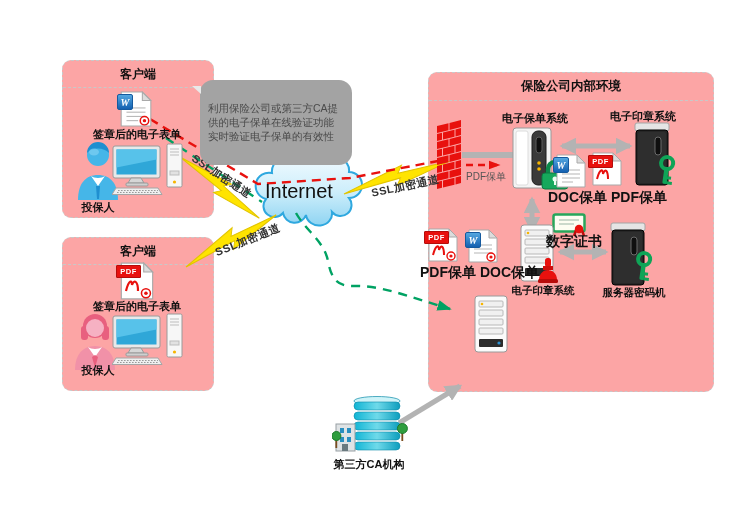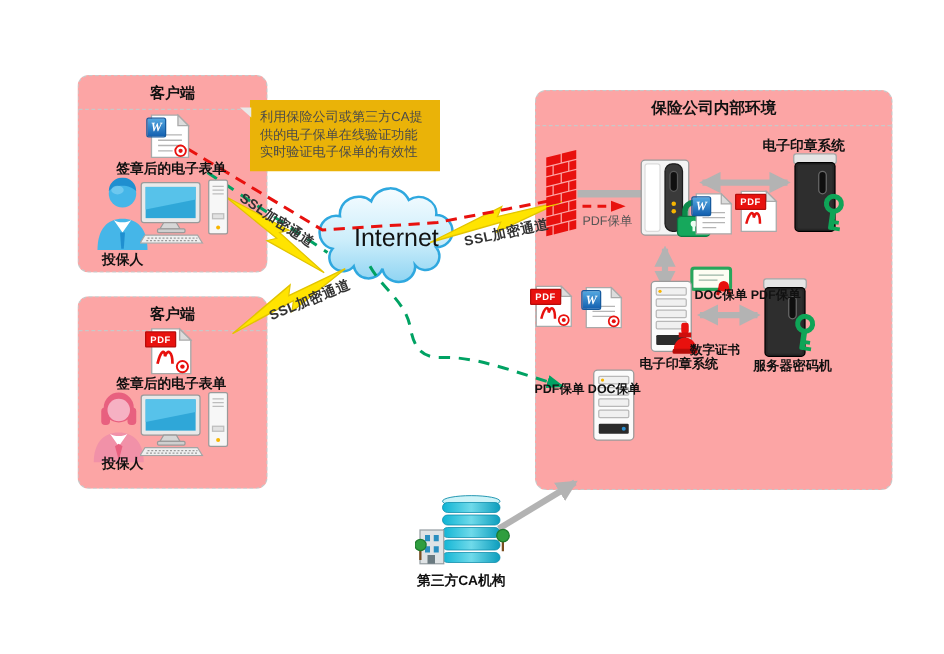--- a/index.html
+++ b/index.html
@@ -4,29 +4,29 @@
 <style>
   html,body{margin:0;padding:0;background:#fff;}
   .canvas{position:relative;width:755px;height:523px;background:#fff;overflow:hidden;
           font-family:"Liberation Sans",sans-serif;}
   .box{position:absolute;border:1.5px dashed #c8c8c8;border-radius:9px;background:#fca5a5;z-index:0;}
   .box-title{height:26px;line-height:26px;text-align:center;font-weight:bold;font-size:12px;color:#111;
              border-bottom:1.5px dashed #c8c8c8;}
   .connectors{position:absolute;left:0;top:0;z-index:1;}
   .icon{position:absolute;z-index:2;}
   .lbl{position:absolute;z-index:3;font-size:11px;font-weight:bold;color:#111;text-align:center;white-space:nowrap;}
-  .lbl.small{font-size:10px;margin-top:40px;}
+  .lbl.small{font-size:14px;}
   .lbl.gray{color:#555;font-weight:normal;font-size:10px;}
   .ssl-lbl{position:absolute;z-index:3;font-size:11px;font-weight:bold;color:#333;letter-spacing:0.5px;
            transform-origin:0 0;white-space:nowrap;}
-  .note{position:absolute;z-index:4;background:#eab308;color:#4a4a4a;font-size:10.5px;line-height:1.35;
-        padding:7px 8px;border-radius:0;white-space:pre-line;}
+  .note{position:absolute;z-index:4;background:#a3a3a3;color:#4a4a4a;font-size:10.5px;line-height:1.35;
+        padding:21px 8px;border-radius:13px;white-space:pre-line;}
   .note::before{content:"";position:absolute;left:-8px;top:6px;width:0;height:0;
         border-right:9px solid #e9e9e9;border-bottom:8px solid transparent;}
-  .internet-text{position:absolute;z-index:3;font-size:20px;color:#111;text-align:right;}
+  .internet-text{position:absolute;z-index:3;font-size:20px;color:#111;text-align:left;}
   .doc{position:absolute;z-index:2;}
   .doc svg.page{position:absolute;left:0;top:0;}
   .badge{position:absolute;display:flex;align-items:center;justify-content:center;color:#fff;font-weight:bold;}
   .badge.word{left:-3px;top:3px;width:14px;height:14px;font-size:10px;font-style:italic;
               font-family:"Liberation Serif",serif;background:linear-gradient(#53a7e0,#1360b0);
               border:1px solid #155a9e;border-radius:2px;}
   .badge.pdf{left:-4px;top:3px;width:23px;height:11px;font-size:7.5px;letter-spacing:0.5px;
              background:#e8110e;border:1px solid #b50d0b;border-radius:1px;}
   .swoosh{position:absolute;left:2px;top:15px;}
 </style>
@@ -399,20 +399,21 @@
 
   <span class="lbl" style="left:66px;top:127px;width:142px">签章后的电子表单</span>
   <span class="lbl" style="left:70px;top:200px;width:56px">投保人</span>
   <span class="lbl" style="left:66px;top:299px;width:142px">签章后的电子表单</span>
   <span class="lbl" style="left:70px;top:363px;width:56px">投保人</span>
 
   <span class="ssl-lbl" style="left:197px;top:151px;transform:rotate(33.5deg)">SSL加密通道</span>
   <span class="ssl-lbl" style="left:213px;top:246px;transform:rotate(-22deg)">SSL加密通道</span>
   <span class="ssl-lbl" style="left:370px;top:186px;transform:rotate(-12deg)">SSL加密通道</span>
 
+  <span class="lbl" style="left:478px;top:111px;width:114px">电子保单系统</span>
   <span class="lbl gray" style="left:460px;top:170px;width:52px">PDF保单</span>
   <span class="lbl" style="left:598px;top:109px;width:90px">电子印章系统</span>
   <span class="lbl small" style="left:548px;top:189px;width:100px">DOC保单 PDF保单</span>
   <span class="lbl small" style="left:420px;top:264px;width:100px">PDF保单 DOC保单</span>
   <span class="lbl small" style="left:546px;top:233px;width:52px">数字证书</span>
   <span class="lbl" style="left:502px;top:284px;width:82px;font-size:10.5px">电子印章系统</span>
   <span class="lbl" style="left:588px;top:286px;width:92px;font-size:10.5px">服务器密码机</span>
   <span class="lbl" style="left:328px;top:457px;width:82px">第三方CA机构</span>
 
   <div class="note" style="left:200px;top:80px;width:136px">利用保险公司或第三方CA提

